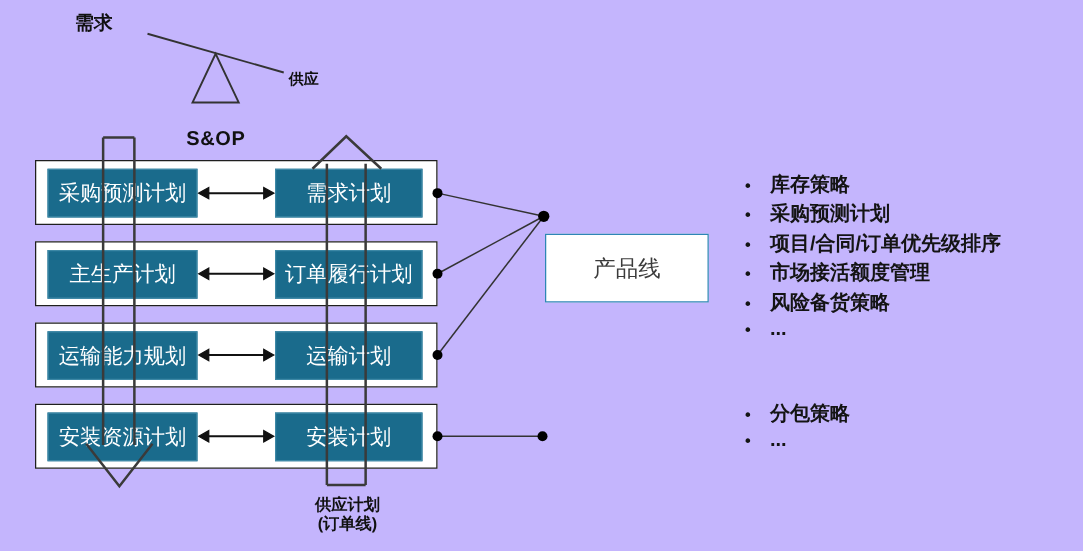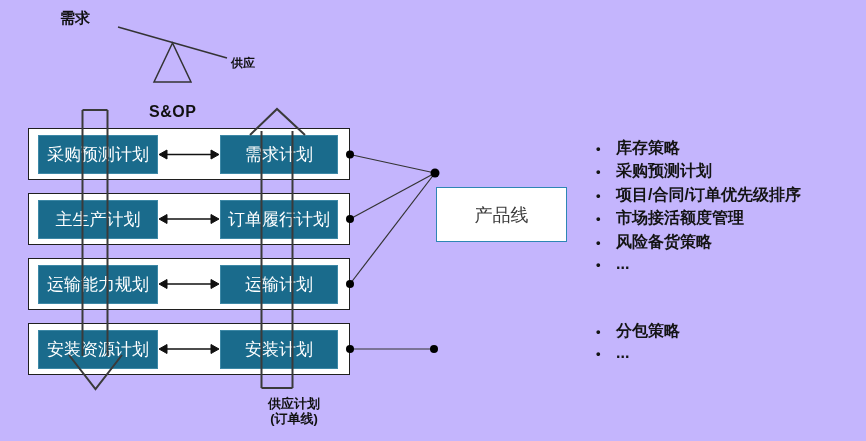--- a/index.html
+++ b/index.html
@@ -98,21 +98,21 @@
     position: absolute;
     text-align: center;
     font-size: 13px;
     font-weight: bold;
     color: #111;
     line-height: 15px;
     z-index: 2;
     white-space: nowrap;
   }
   .fl-demand { left: 46px;  top: 396px; width: 100px; }
-  .fl-supply { left: 244px; top: 396px; width: 100px; }
+  .fl-supply { left: 228px; top: 396px; width: 100px; }
 </style>
 </head>
 <body>
 
 <div class="canvas">
 
   <svg class="svg-overlay" viewBox="0 0 866 441">
 
     <g>
       <line x1="118" y1="27" x2="227" y2="58" stroke="#333333" stroke-width="1.5"></line>

